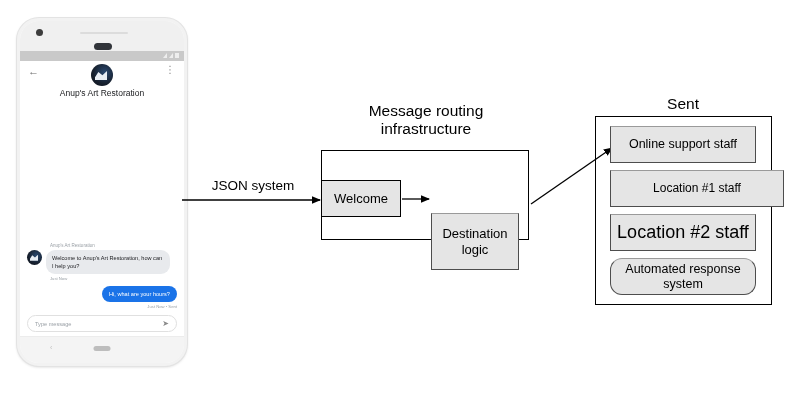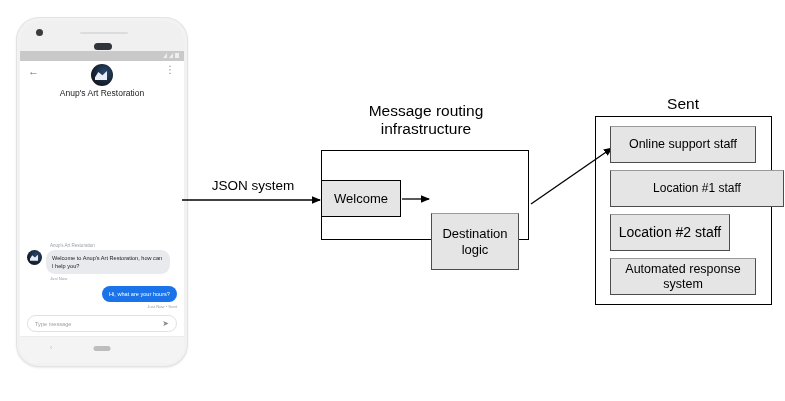--- a/index.html
+++ b/index.html
@@ -298,22 +298,22 @@
   }
 
   #brand-title {
     left: 608px; top: 95px;
     width: 150px;
     font-size: 15.5px;
   }
   #brand-outer { left: 595px; top: 116px; width: 177px; height: 189px; }
   #brand-b1 { left: 610px; top: 126px; width: 146px; height: 37px; font-size: 12.5px; }
   #brand-b2 { left: 610px; top: 170px; width: 174px; height: 37px; font-size: 12px; }
-  #brand-b3 { left: 610px; top: 214px; width: 120px; height: 37px; font-size: 14px; }
-  #brand-b4 { left: 610px; top: 258px; width: 146px; height: 37px; font-size: 12.5px; }
+  #brand-b3 { left: 610px; top: 214px; width: 146px; height: 37px; font-size: 18px; }
+  #brand-b4 { left: 610px; top: 258px; width: 146px; height: 37px; font-size: 12.5px; border-radius: 12px; }
 </style>
 </head>
 <body>
 
 <div class="phone-frame">
 
   <div class="phone-top">
     <div class="phone-camera"></div>
     <div class="phone-sensor-line"></div>
     <div class="phone-speaker"></div>

